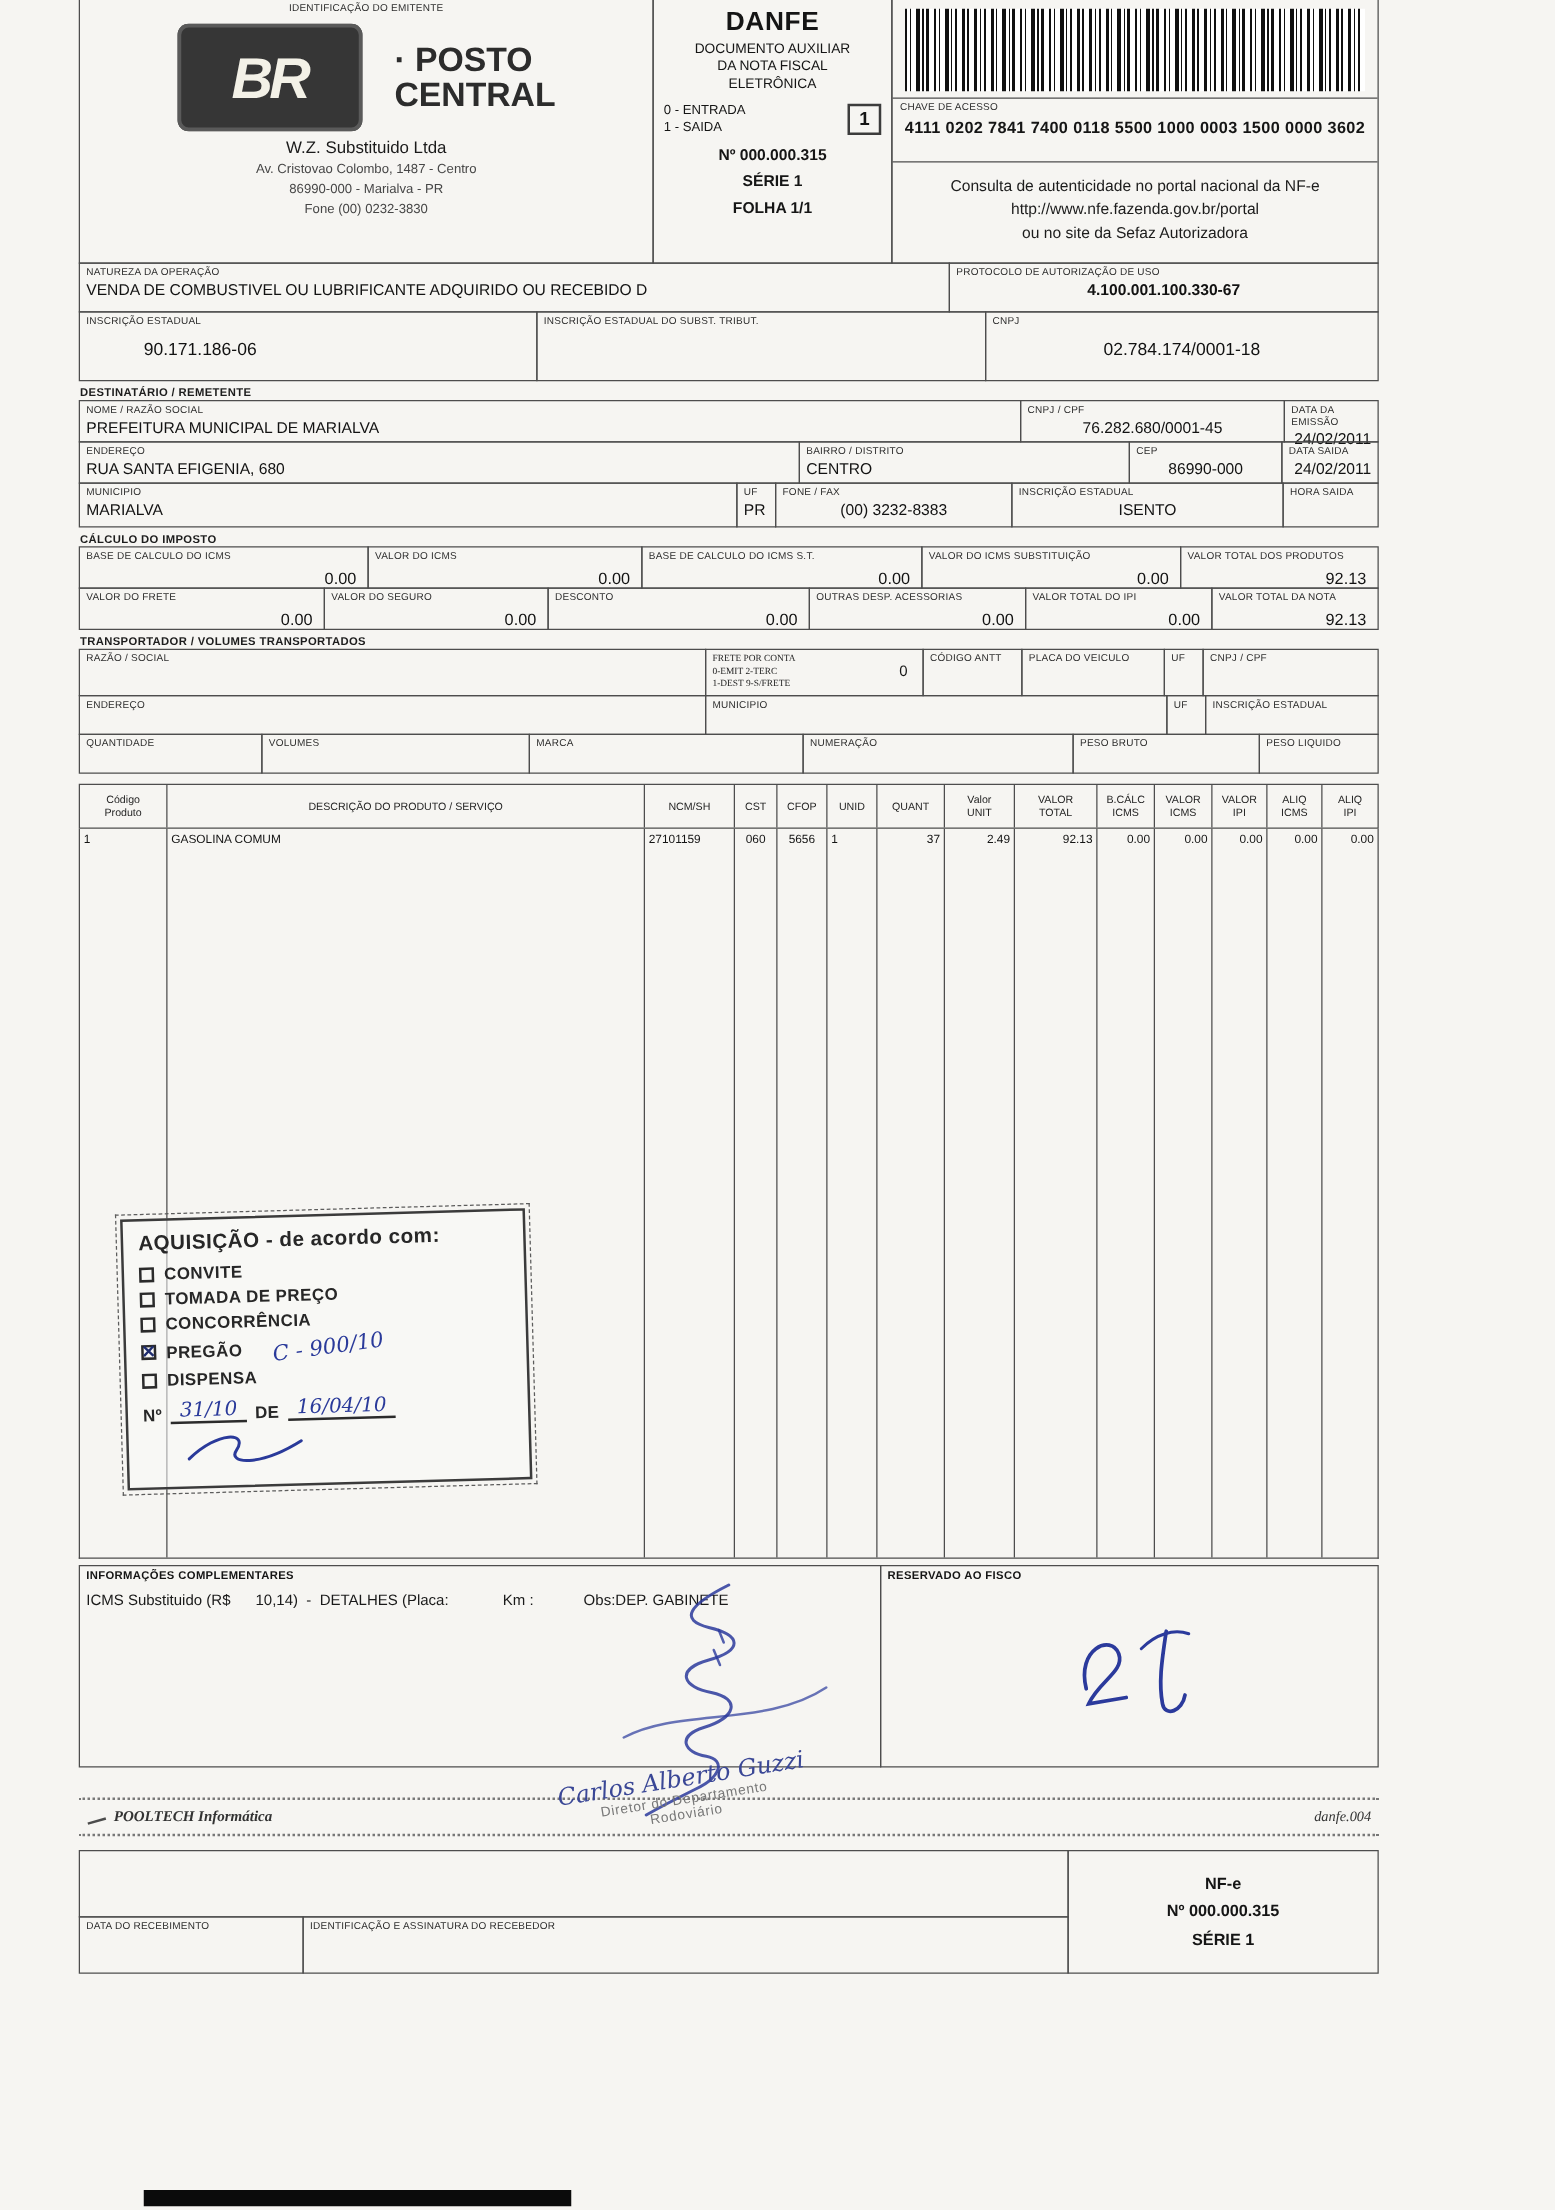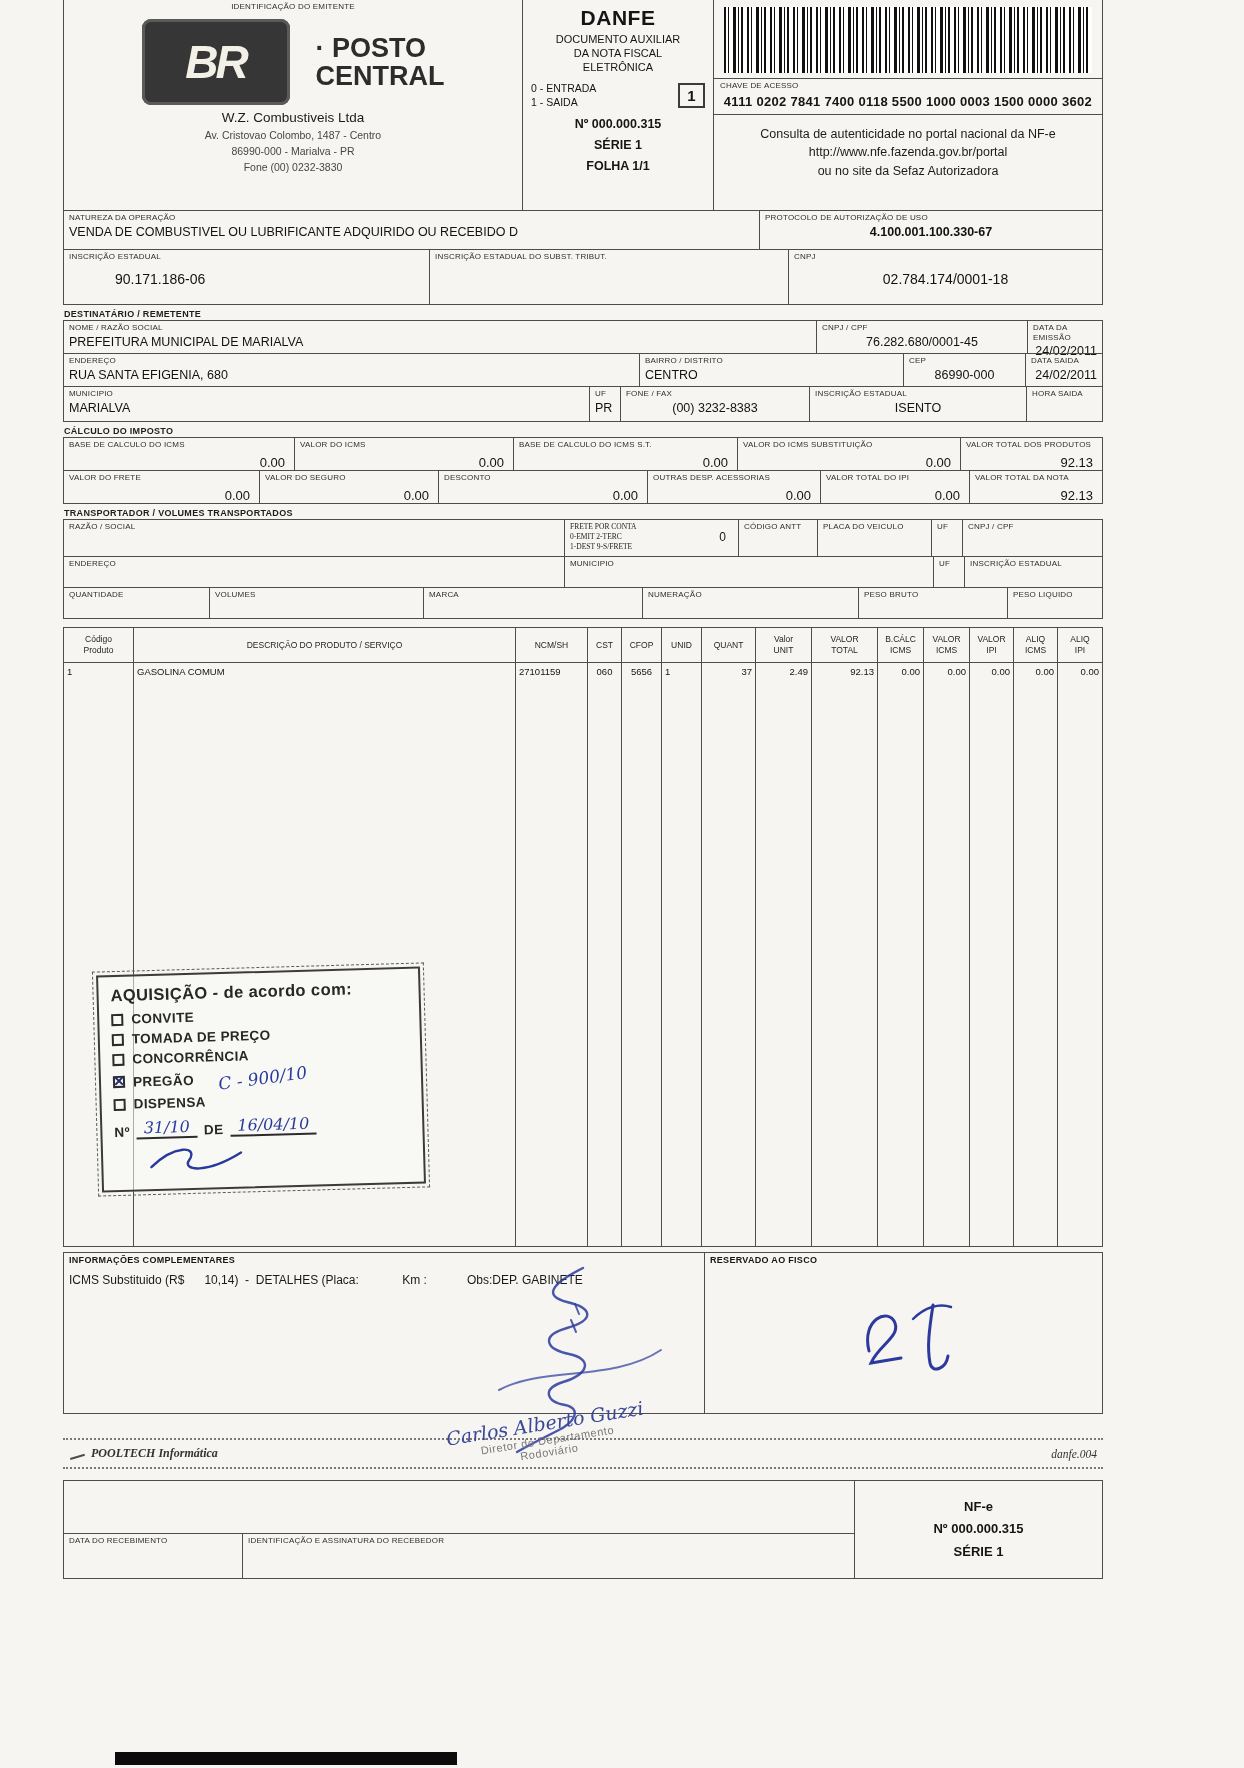--- a/index.html
+++ b/index.html
@@ -33,21 +33,21 @@
   .es-row { display:flex; justify-content:space-between; align-items:center; padding:0 3px; margin-bottom:6px; }
   .es-lines { font-size:10.5px; line-height:1.35; }
   .tipo-box { width:27px; height:25px; border:2px solid #3c3c3c; font-size:15px; font-weight:bold; display:flex; align-items:center; justify-content:center; }
   .danfe-num { font-size:12.5px; font-weight:bold; text-align:center; margin-top:7px; }
 
   .right-box { padding:0; display:flex; flex-direction:column; }
   .barcode { height:66px; margin:7px 10px 5px; background-color:#fff;
     background-image:
       repeating-linear-gradient(90deg,#101010 0px,#101010 2px,transparent 2px,transparent 4px,#101010 4px,#101010 5px,transparent 5px,transparent 9px,#101010 9px,#101010 12px,transparent 12px,transparent 14px,#101010 14px,#101010 15px,transparent 15px,transparent 17px,#101010 17px,#101010 19px,transparent 19px,transparent 23px);
   }
-  .chave-sect { border-top:1px solid #4d4d4d; border-bottom:1px solid #4d4d4d; padding:2px 6px 5px; }
+  .chave-sect { border-top:1px solid #4d4d4d; border-bottom:1px solid #4d4d4d; padding:2px 6px 20px; }
   .chave-val { font-size:13px; font-weight:bold; text-align:center; letter-spacing:.3px; margin-top:3px; white-space:nowrap; }
   .consulta { padding:10px 6px; font-size:12.5px; text-align:center; white-space:pre-line; line-height:1.5; color:#1c1c1c; }
 
   .iev { font-size:14px; padding-left:46px; margin-top:9px; }
   .cnpjv { font-size:14px; text-align:center; margin-top:9px; }
 
   .tiny { font-family:Liberation Serif, serif; font-size:7.5px; line-height:1.3; color:#222; }
   .frete-val { position:absolute; right:12px; top:10px; font-size:12px; }
 
   
@@ -113,21 +113,21 @@
       <div class="lbl center">IDENTIFICAÇÃO DO EMITENTE</div>
       <div class="emit-top">
         <div class="br-logo">
             <span>BR</span>
           </div>
         <div class="brand">
           <div>· POSTO</div>
           <div>CENTRAL</div>
         </div>
       </div>
-      <div class="emit-nome">W.Z. Combustiveis Ltda</div>
+      <div class="emit-nome">W.Z. Substituido Ltda</div>
       <div class="emit-line">Av. Cristovao Colombo, 1487 - Centro</div>
       <div class="emit-line">86990-000 - Marialva - PR</div>
       <div class="emit-line">Fone (00) 0232-3830</div>
     </div>
 
     <div class="c danfe-box" style="width:192px">
       <div class="danfe-title">DANFE</div>
       <div class="danfe-sub">DOCUMENTO AUXILIAR
 DA NOTA FISCAL
 ELETRÔNICA</div>
@@ -244,21 +244,21 @@
       <div class="val money">0.00</div>
     </div>
     <div class="c" style="width:220px;height:34px">
       <div class="lbl">VALOR DO ICMS</div>
       <div class="val money">0.00</div>
     </div>
     <div class="c" style="width:225px;height:34px">
       <div class="lbl">BASE DE CALCULO DO ICMS S.T.</div>
       <div class="val money">0.00</div>
     </div>
-    <div class="c" style="width:224px;height:34px">
+    <div class="c" style="width:208px;height:34px">
       <div class="lbl">VALOR DO ICMS SUBSTITUIÇÃO</div>
       <div class="val money">0.00</div>
     </div>
     <div class="c" style="flex:1;height:34px">
       <div class="lbl">VALOR TOTAL DOS PRODUTOS</div>
       <div class="val money">92.13</div>
     </div>
   </div>
   <div class="r">
     <div class="c" style="width:197px;height:34px">

